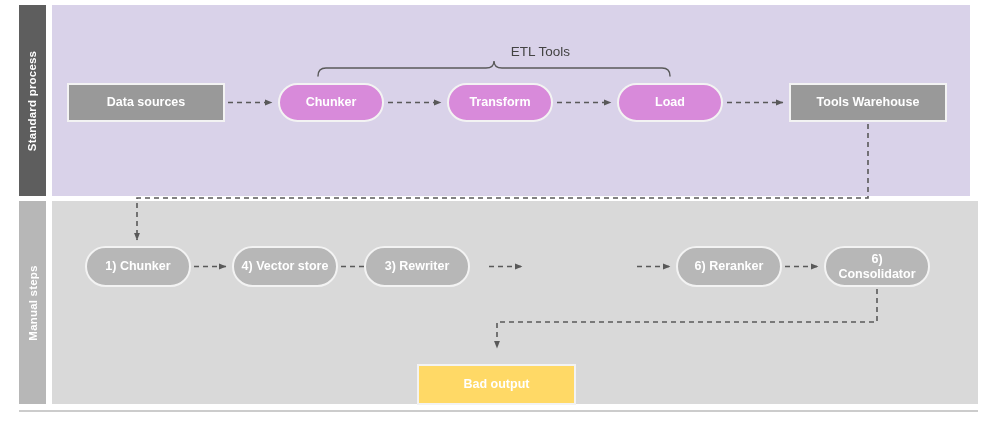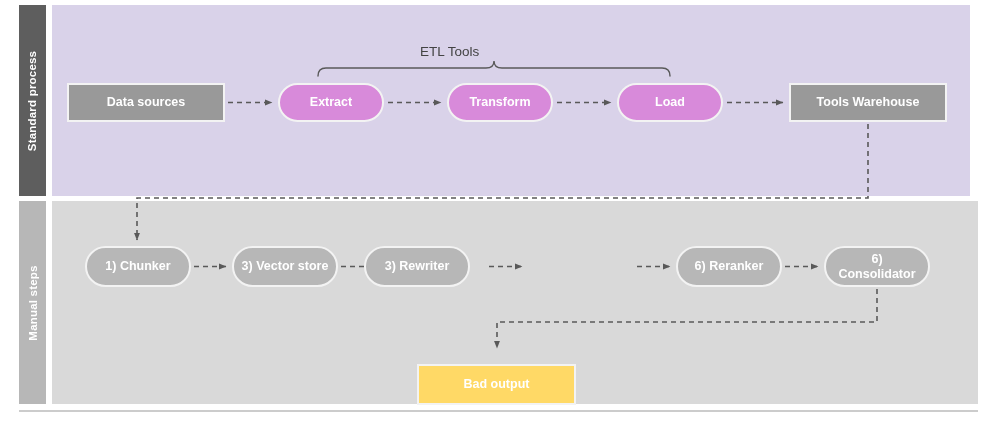--- a/index.html
+++ b/index.html
@@ -89,21 +89,21 @@
   #n-consolidator   { left: 824px; top: 246px; width: 106px; height: 41px; }
 
   #n-bad-output     { left: 417px; top: 352px; width: 159px; height: 41px; margin-top: 12px; }
 
   
   #etl-label {
     position: absolute;
     left: 420px;
     top: 44px;
     width: 150px;
-    text-align: left;
+    text-align: right;
     font-size: 13.5px;
     font-weight: normal;
     color: #434343;
     white-space: nowrap;
   }
 
   
   #edges {
     position: absolute;
     left: 0;
@@ -155,31 +155,31 @@
       <path d="M877,289 L877,322 L497,322 L497,348" marker-end="url(#arrow)"></path>
     </g>
 
     <path d="M318,76 Q318,68 326,68 L486,68 Q494,68 494,61 Q494,68 502,68 L662,68 Q670,68 670,76" stroke="#595959" stroke-width="1.4" fill="none" stroke-linecap="round"></path>
   </svg>
 
   <div id="etl-label">ETL Tools</div>
 
   <div class="node rect grey" id="n-data-sources">Data sources</div>
 
-  <div class="node pill pink" id="n-extract">Extract</div>
+  <div class="node pill pink" id="n-extract">Chunker</div>
 
   <div class="node pill pink" id="n-load">Load</div>
 
   <div class="node pill pink" id="n-transform">Transform</div>
 
   <div class="node rect grey" id="n-data-warehouse">Tools Warehouse</div>
 
   <div class="node pill greyish" id="n-chunker">1) Chunker</div>
 
-  <div class="node pill greyish" id="n-vector-store">3) Vector store</div>
+  <div class="node pill greyish" id="n-vector-store">4) Vector store</div>
 
   <div class="node pill greyish" id="n-rewriter">3) Rewriter</div>
 
 
   <div class="node pill greyish" id="n-reranker">6) Reranker</div>
 
   <div class="node pill greyish" id="n-consolidator">6) Consolidator</div>
 
   <div class="node rect yellow" id="n-bad-output">Bad output</div>
 

